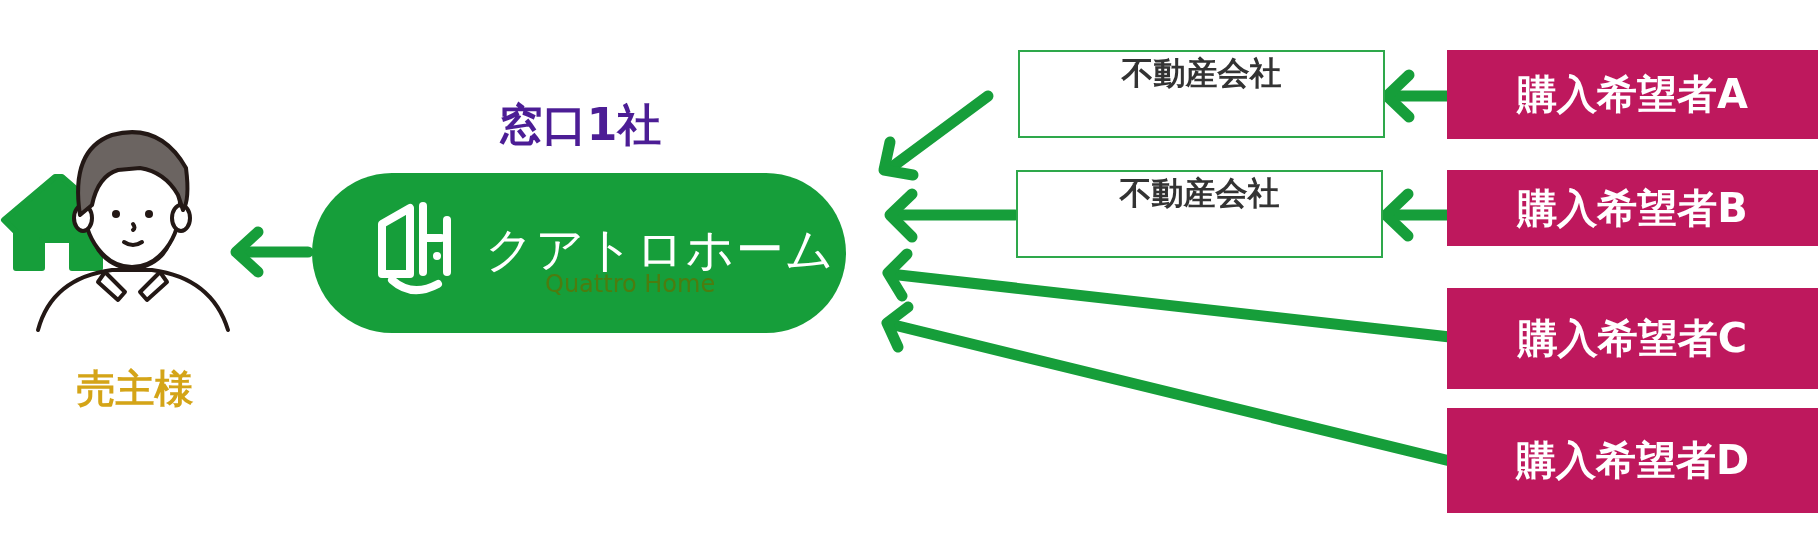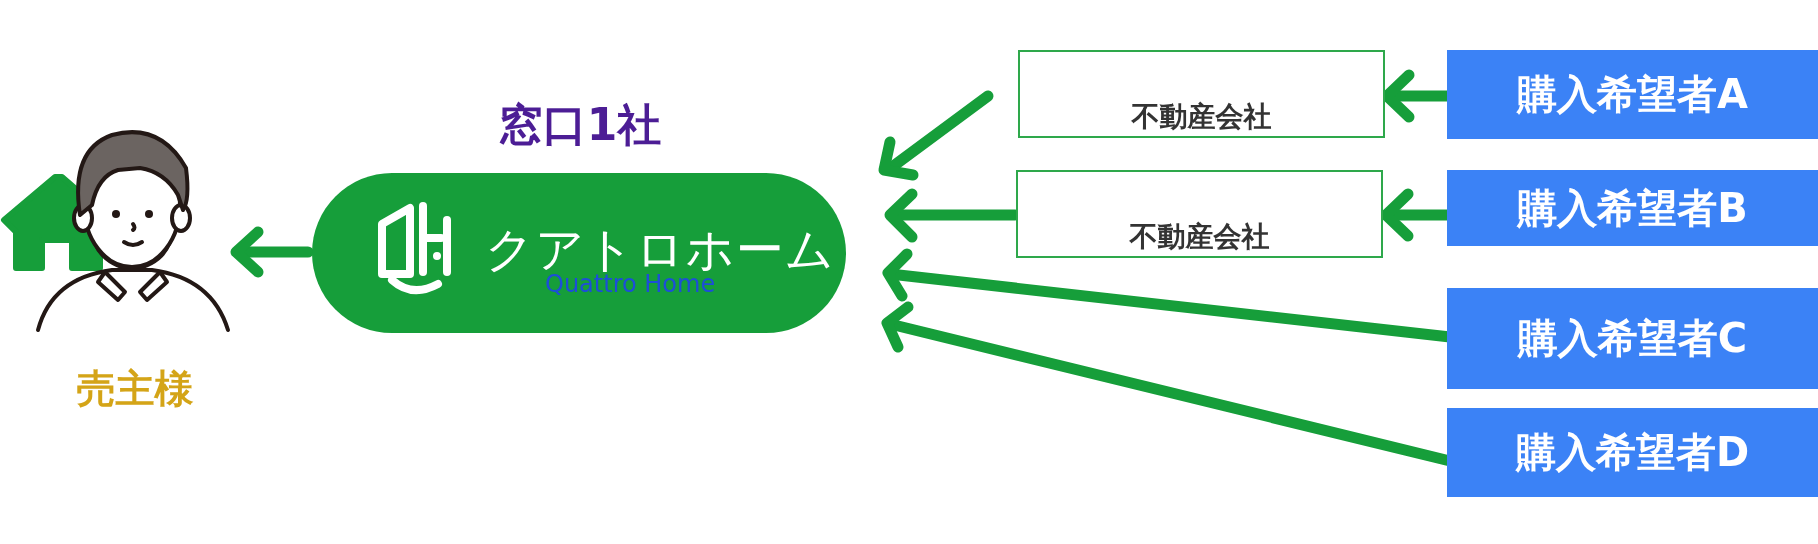--- a/index.html
+++ b/index.html
@@ -7,24 +7,24 @@
          font-family:"DejaVu Sans", "Liberation Sans", sans-serif; }
   .abs { position:absolute; }
   svg.arrows { position:absolute; left:0; top:0; width:1818px; height:544px; }
   .seller-label { left:40px; top:362px; width:190px; text-align:center;
                   color:#d4a417; font-weight:bold; font-size:39px; }
   .window-label { left:440px; top:96px; width:280px; text-align:center;
                   color:#4c1d95; font-weight:bold; font-size:44px; }
   .pill { left:312px; top:173px; width:534px; height:160px; background:#169e3a;
           border-radius:80px; }
   .logo-jp { left:485px; top:218px; color:#fff; font-size:48px; letter-spacing:1px; white-space:nowrap; }
-  .logo-en { left:545px; top:270px; color:#1d4ed8; font-size:24px; white-space:nowrap; }
+  .logo-en { left:545px; top:270px; color:#4d7c0f; font-size:24px; white-space:nowrap; }
   .agency { background:#fff; border:2px solid #2ea84b; color:#333; font-weight:bold;
-            font-size:28px; display:flex; align-items:flex-end; justify-content:center; box-sizing:border-box; }
-  .buyer { background:#3b82f6; color:#fff; font-weight:bold; font-size:40px;
+            font-size:32px; display:flex; align-items:flex-start; justify-content:center; box-sizing:border-box; }
+  .buyer { background:#be185d; color:#fff; font-weight:bold; font-size:40px;
            display:flex; align-items:center; justify-content:center; box-sizing:border-box; }
 </style>
 </head>
 <body>
 
 <svg class="arrows" viewBox="0 0 1818 544">
   <g stroke="#169e3a" stroke-width="11" stroke-linecap="round" stroke-linejoin="round" fill="none">
 
     <g>
       <line x1="308" y1="252" x2="240" y2="252"></line>
@@ -117,15 +117,15 @@
 
 <div class="abs buyer" style="left:1447px;top:50px;width:371px;height:89px;">
   <span>購入希望者A</span>
 </div>
 <div class="abs buyer" style="left:1447px;top:170px;width:371px;height:76px;">
   <span>購入希望者B</span>
 </div>
 <div class="abs buyer" style="left:1447px;top:288px;width:371px;height:101px;">
   <span>購入希望者C</span>
 </div>
-<div class="abs buyer" style="left:1447px;top:408px;width:371px;height:89px;">
+<div class="abs buyer" style="left:1447px;top:408px;width:371px;height:105px;">
   <span>購入希望者D</span>
 </div>
 
 </body></html>

